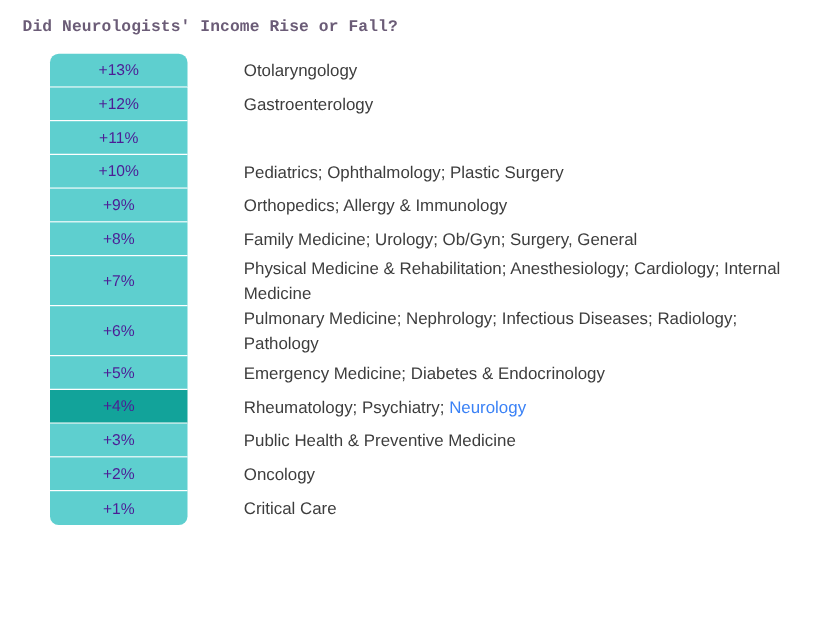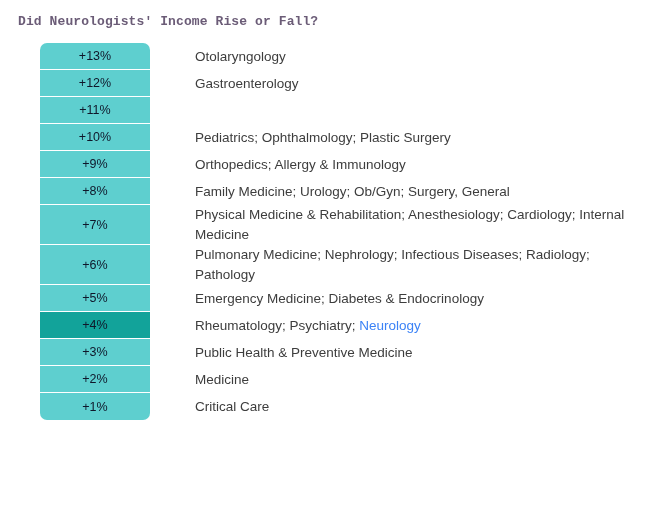--- a/index.html
+++ b/index.html
@@ -29,21 +29,21 @@
     display: flex;
     align-items: stretch;
     min-height: 27px;
   }
   .bar {
     width: 110px;
     flex: 0 0 110px;
     display: flex;
     align-items: center;
     justify-content: center;
-    color: #0f172a;
+    color: #4c1d95;
     font-size: 12.5px;
     box-sizing: border-box;
     border-bottom: 1px solid #ffffff;
   }
   .row:first-child .bar {
     border-top-left-radius: 7px;
     border-top-right-radius: 7px;
   }
   .row:last-child .bar {
     border-bottom-left-radius: 7px;
@@ -133,21 +133,21 @@
     </div>
     <div class="row">
       <div class="bar" style="background: rgb(94, 207, 207);">+3%</div>
       <div class="label">
         <span class="plain">Public Health &amp; Preventive Medicine</span>
       </div>
     </div>
     <div class="row">
       <div class="bar" style="background: rgb(94, 207, 207);">+2%</div>
       <div class="label">
-        <span class="plain">Medicine</span>
+        <span class="plain">Oncology</span>
       </div>
     </div>
     <div class="row">
       <div class="bar" style="background: rgb(94, 207, 207);">+1%</div>
       <div class="label">
         <span class="plain">Critical Care</span>
       </div>
     </div>
   </div>
 

